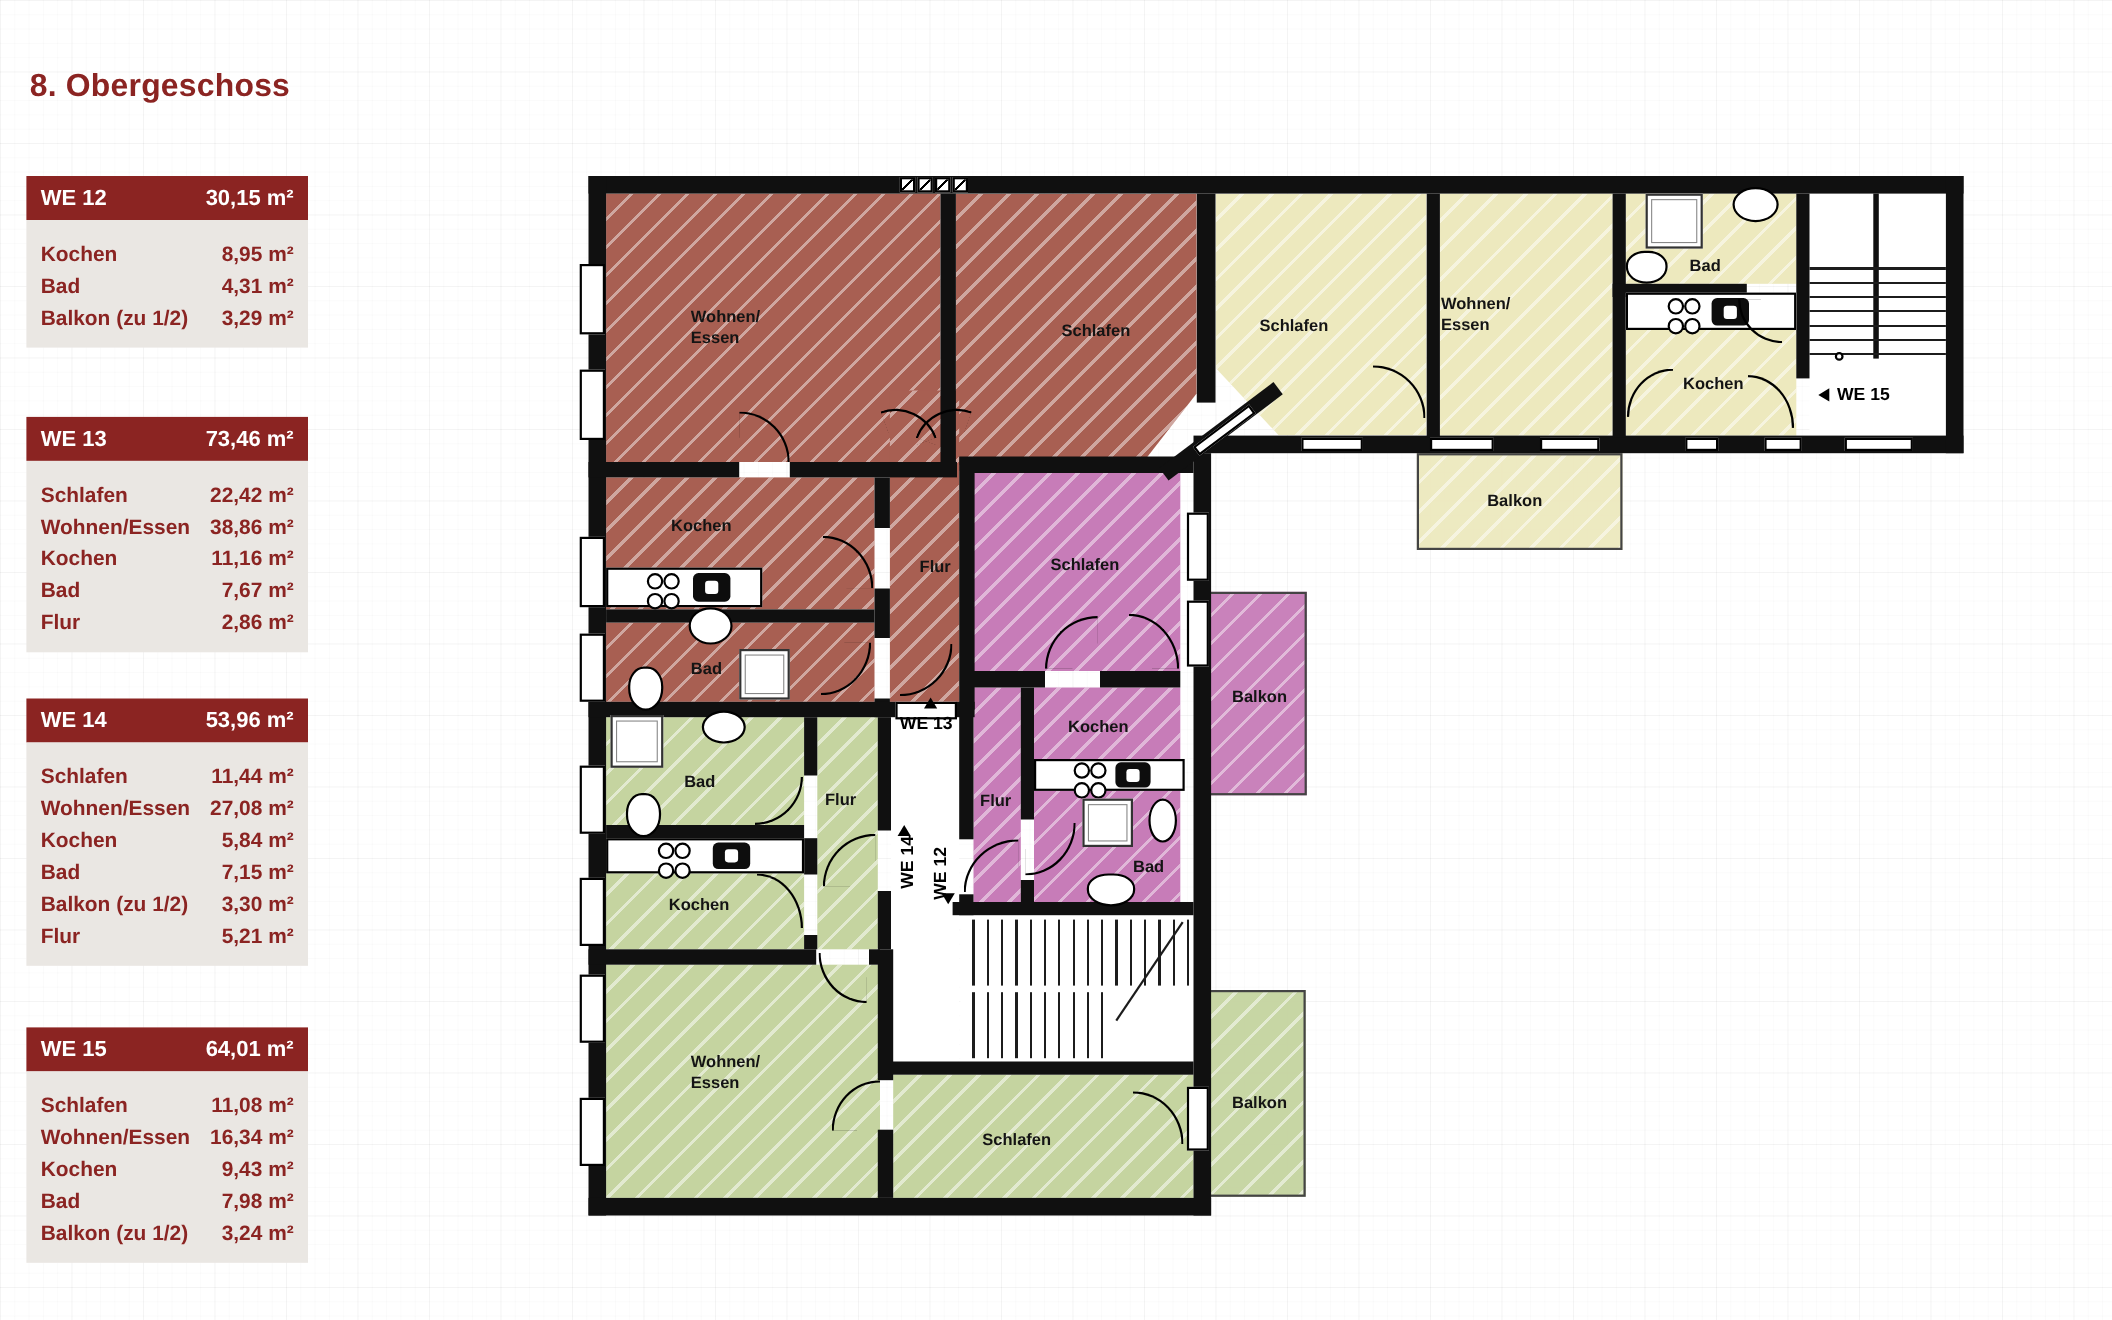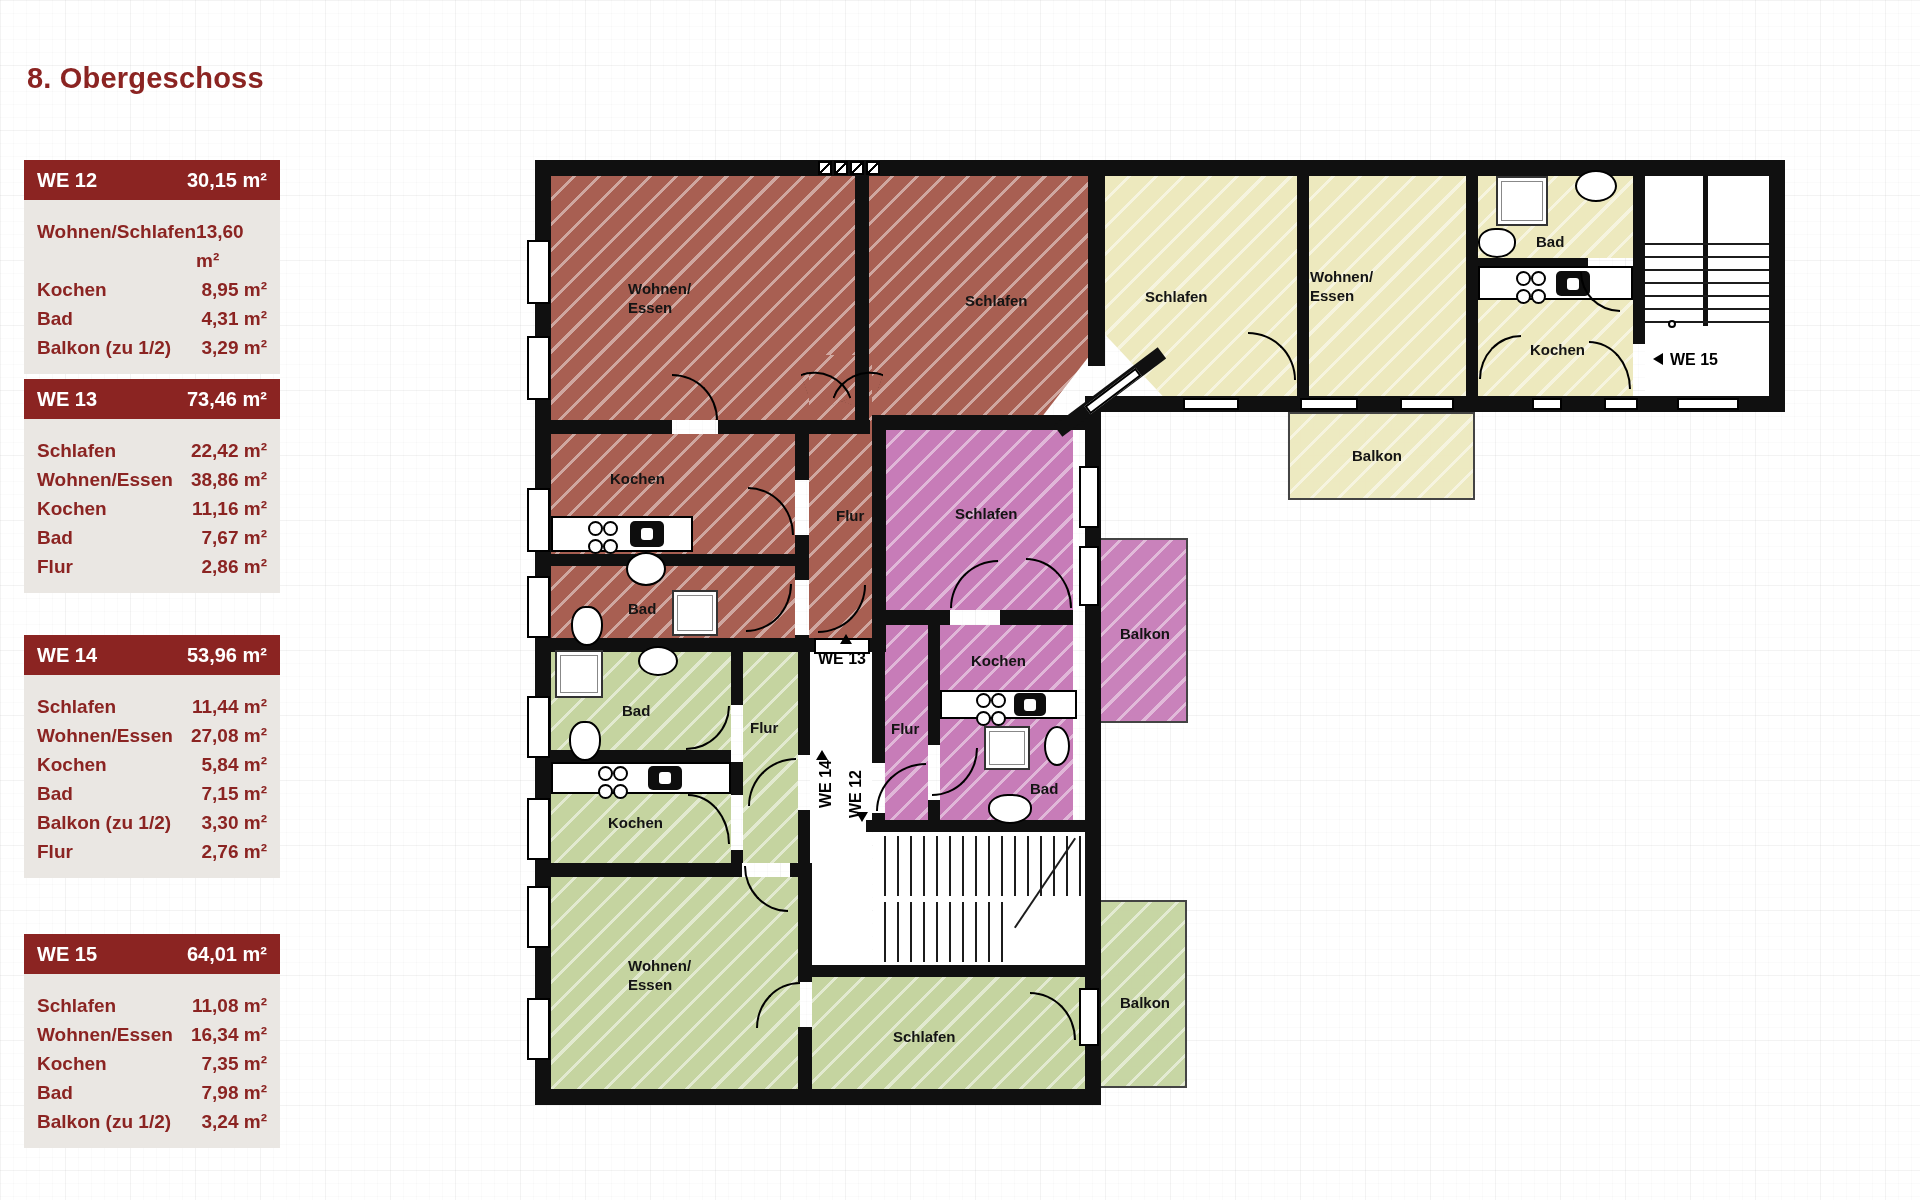--- a/index.html
+++ b/index.html
@@ -71,24 +71,20 @@
 
 <div class="title">8. Obergeschoss</div>
 
 <div class="panel" style="top:160px">
   <div class="hd">
       <span>WE 12</span>
       <span>30,15 m²</span>
     </div>
   <div class="bd">
     <div class="row">
-        <span>Wohnen/Schlafen</span>
-        <span>13,60 m²</span>
-      </div>
-    <div class="row">
         <span>Kochen</span>
         <span>8,95 m²</span>
       </div>
     <div class="row">
         <span>Bad</span>
         <span>4,31 m²</span>
       </div>
     <div class="row">
         <span>Balkon (zu 1/2)</span>
         <span>3,29 m²</span>
@@ -146,42 +142,42 @@
     <div class="row">
         <span>Bad</span>
         <span>7,15 m²</span>
       </div>
     <div class="row">
         <span>Balkon (zu 1/2)</span>
         <span>3,30 m²</span>
       </div>
     <div class="row">
         <span>Flur</span>
-        <span>2,76 m²</span>
+        <span>5,21 m²</span>
       </div>
   </div>
 </div>
 
 <div class="panel" style="top:934px">
   <div class="hd">
       <span>WE 15</span>
       <span>64,01 m²</span>
     </div>
   <div class="bd">
     <div class="row">
         <span>Schlafen</span>
         <span>11,08 m²</span>
       </div>
     <div class="row">
         <span>Wohnen/Essen</span>
         <span>16,34 m²</span>
       </div>
     <div class="row">
         <span>Kochen</span>
-        <span>7,35 m²</span>
+        <span>9,43 m²</span>
       </div>
     <div class="row">
         <span>Bad</span>
         <span>7,98 m²</span>
       </div>
     <div class="row">
         <span>Balkon (zu 1/2)</span>
         <span>3,24 m²</span>
       </div>
   </div>

